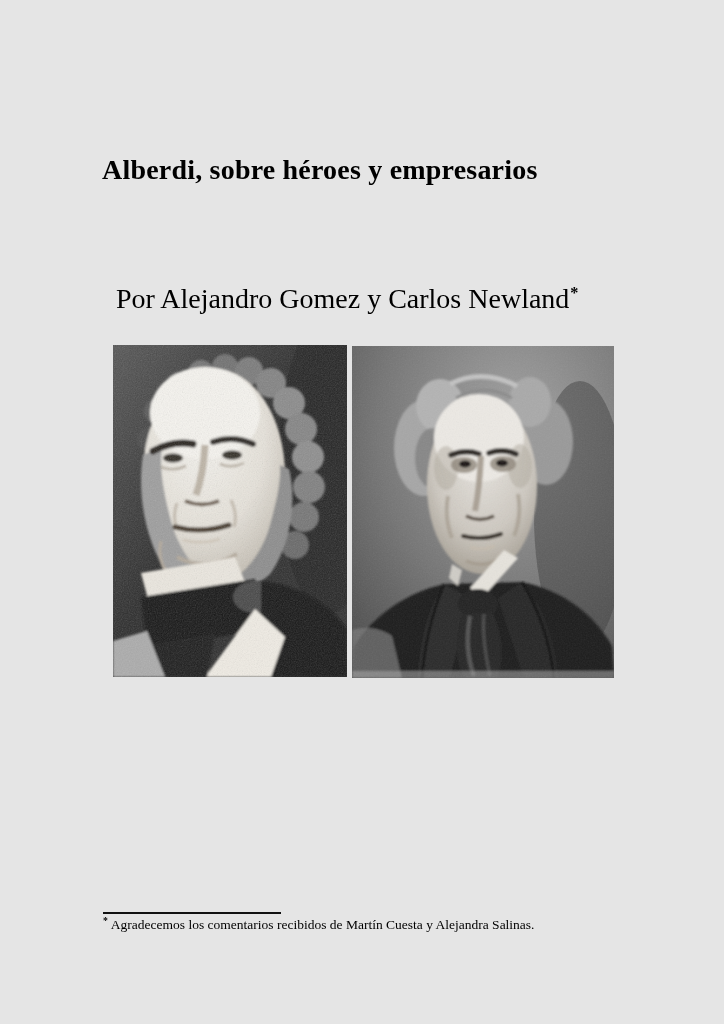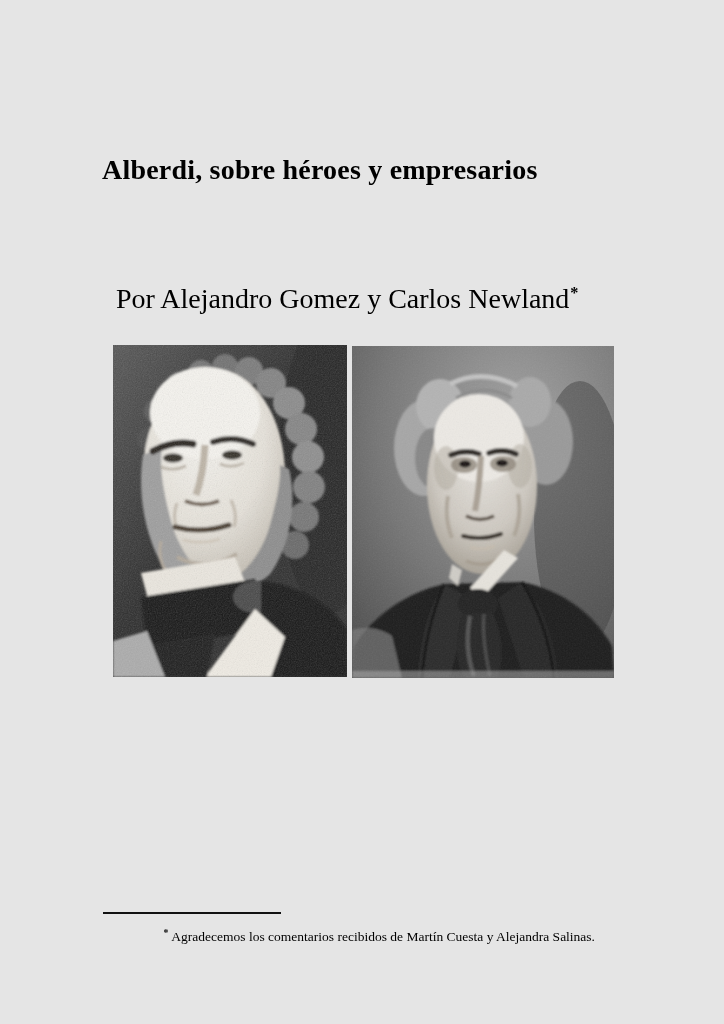--- a/index.html
+++ b/index.html
@@ -16,22 +16,22 @@
   }
   .byline sup{font-size:58%;font-weight:700;vertical-align:super;line-height:0;margin-left:1px;}
   .portrait{position:absolute;margin:0;padding:0;}
   .portrait svg{display:block;width:100%;height:100%;}
   .portrait-left{left:113px;top:345px;width:234px;height:332px;}
   .portrait-right{left:352px;top:346px;width:262px;height:332px;}
   .footnote-rule{
     position:absolute;left:103px;top:912px;width:178px;height:2px;background:#111;
   }
   .footnote{
-    position:absolute;left:103px;top:917px;margin:12px;width:480px;
-    font-size:13.5px;line-height:1.25;color:#000;text-align:right;
+    position:absolute;left:103px;top:917px;margin:0;width:480px;
+    font-size:13.5px;line-height:1.25;color:#000;
   }
   .footnote sup{font-size:72%;font-weight:700;vertical-align:super;line-height:0;margin-right:3px;}
 </style>
 </head>
 <body>
 
 <div class="page">
 
   <h1 class="title">Alberdi, sobre héroes y empresarios</h1>
 

